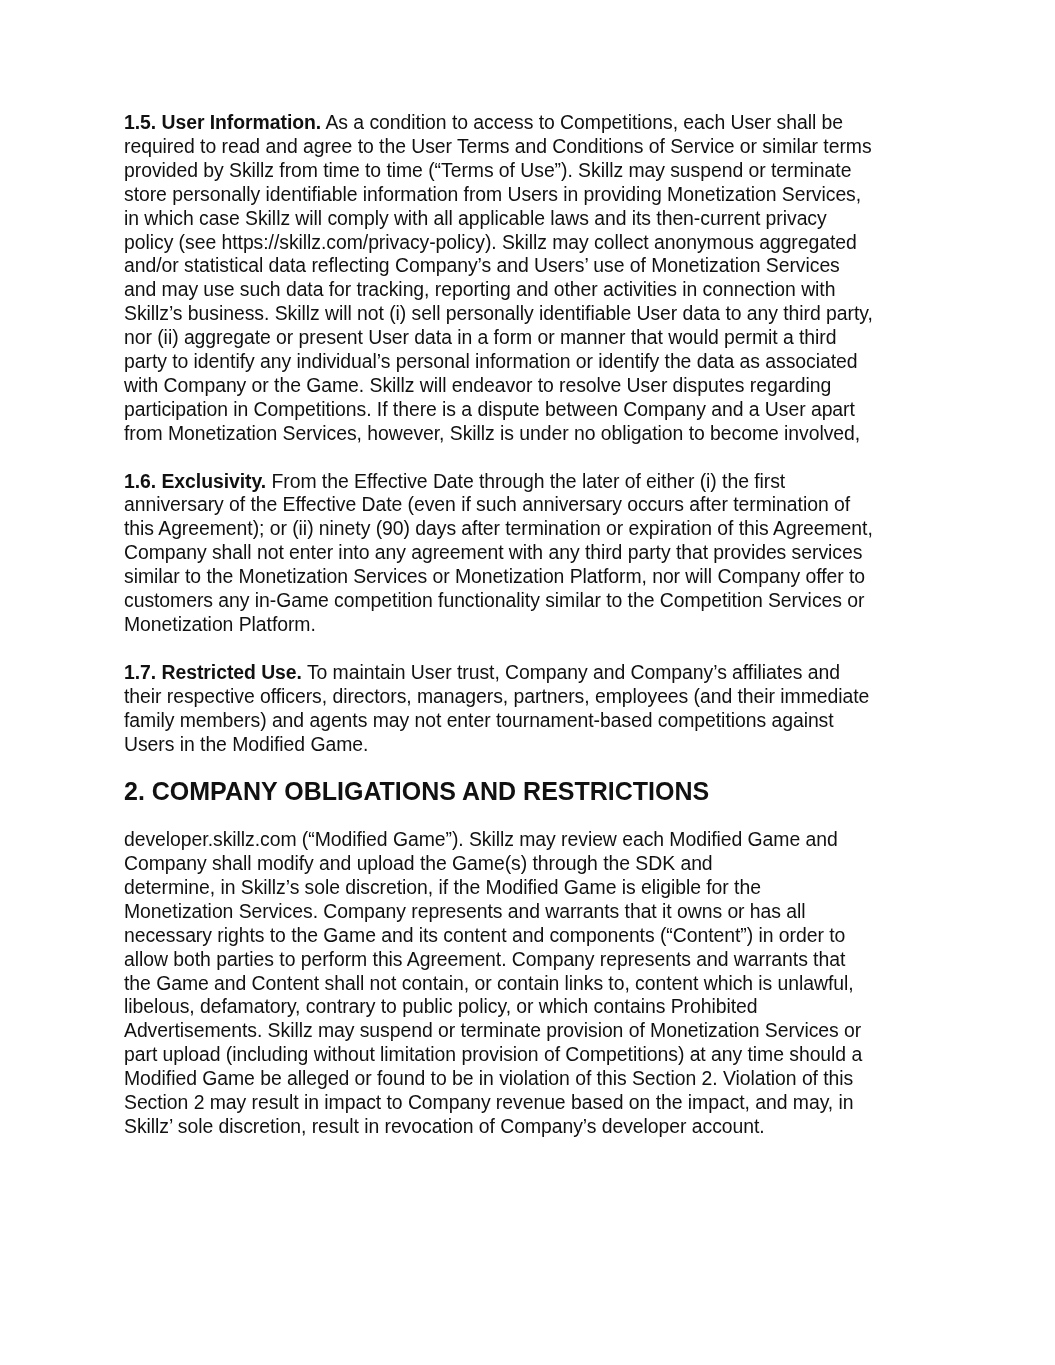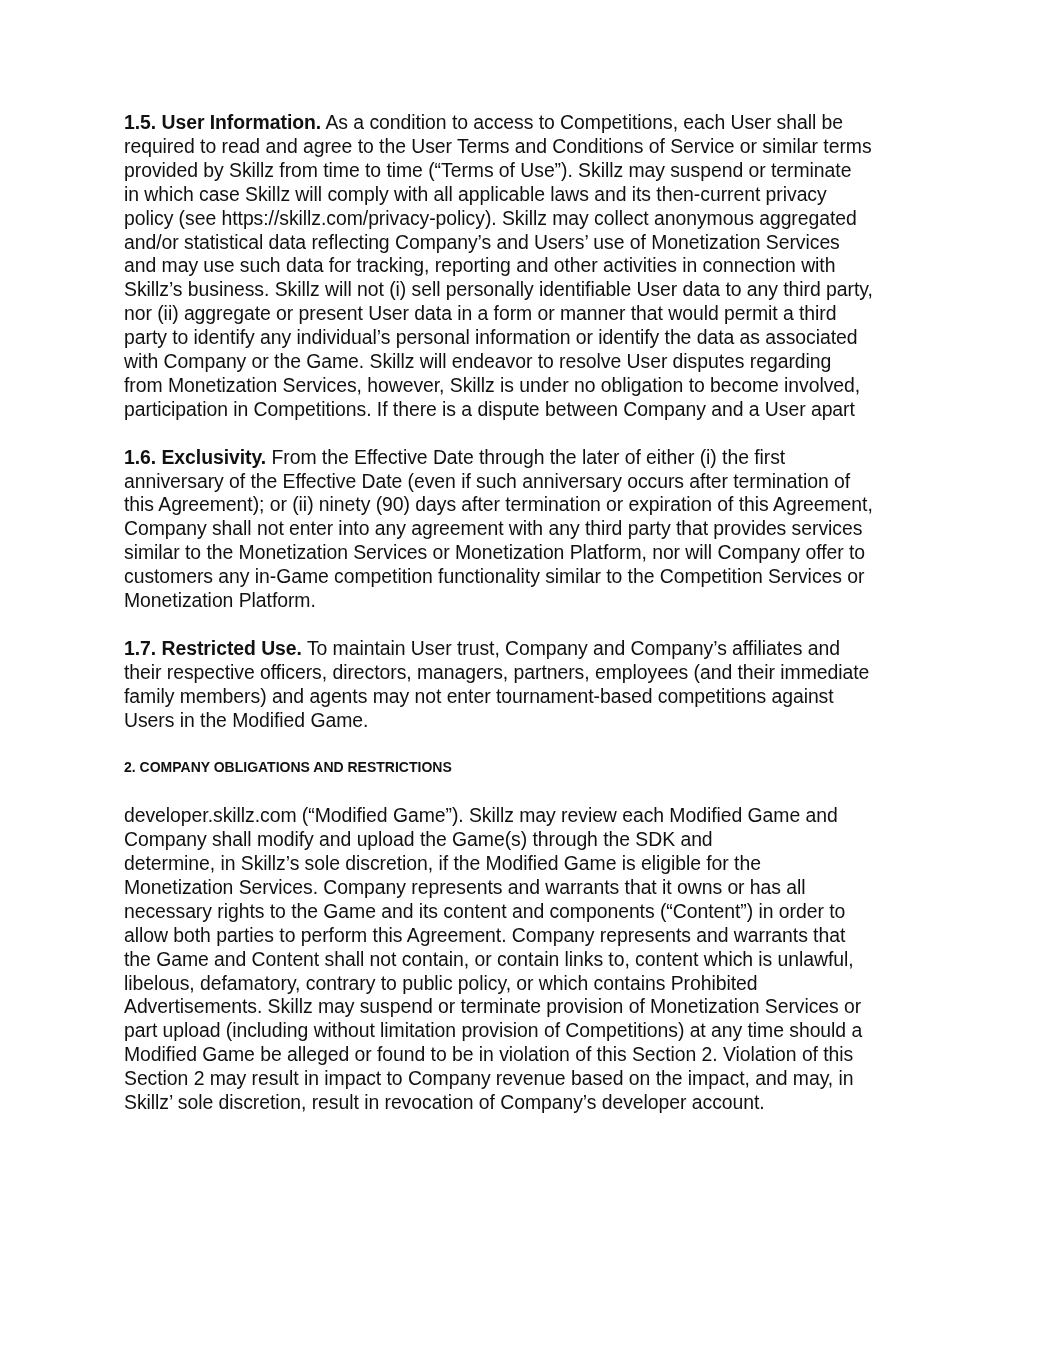--- a/index.html
+++ b/index.html
@@ -33,45 +33,46 @@
       letter-spacing: -0.05px;
     }
     .bold {
       font-weight: bold;
     }
     .gap {
       height: 23.9px;
     }
     .heading {
       font-weight: bold;
-      font-size: 14px;
+      font-size: 25px;
       line-height: 23.9px;
       margin: 0;
       white-space: nowrap;
     }
   </style>
 </head>
 <body>
 
 <div class="page">
 
   <div class="para">
     <span class="line"><span class="bold">1.5. User Information.</span><span> As a condition to access to Competitions, each User shall be</span></span>
     <span class="line">required to read and agree to the User Terms and Conditions of Service or similar terms</span>
     <span class="line">provided by Skillz from time to time (“Terms of Use”). Skillz may suspend or terminate</span>
+    <span class="line">store personally identifiable information from Users in providing Monetization Services,</span>
     <span class="line">in which case Skillz will comply with all applicable laws and its then-current privacy</span>
     <span class="line">policy (see https://skillz.com/privacy-policy). Skillz may collect anonymous aggregated</span>
     <span class="line">and/or statistical data reflecting Company’s and Users’ use of Monetization Services</span>
     <span class="line">and may use such data for tracking, reporting and other activities in connection with</span>
     <span class="line">Skillz’s business. Skillz will not (i) sell personally identifiable User data to any third party,</span>
     <span class="line">nor (ii) aggregate or present User data in a form or manner that would permit a third</span>
     <span class="line">party to identify any individual’s personal information or identify the data as associated</span>
     <span class="line">with Company or the Game. Skillz will endeavor to resolve User disputes regarding</span>
+    <span class="line">participation in Competitions. If there is a dispute between Company and a User apart</span>
     <span class="line">from Monetization Services, however, Skillz is under no obligation to become involved,</span>
-    <span class="line">participation in Competitions. If there is a dispute between Company and a User apart</span>
   </div>
 
   <div class="gap"></div>
 
   <div class="para">
     <span class="line"><span class="bold">1.6. Exclusivity.</span><span> From the Effective Date through the later of either (i) the first</span></span>
     <span class="line">anniversary of the Effective Date (even if such anniversary occurs after termination of</span>
     <span class="line">this Agreement); or (ii) ninety (90) days after termination or expiration of this Agreement,</span>
     <span class="line">Company shall not enter into any agreement with any third party that provides services</span>
     <span class="line">similar to the Monetization Services or Monetization Platform, nor will Company offer to</span>

